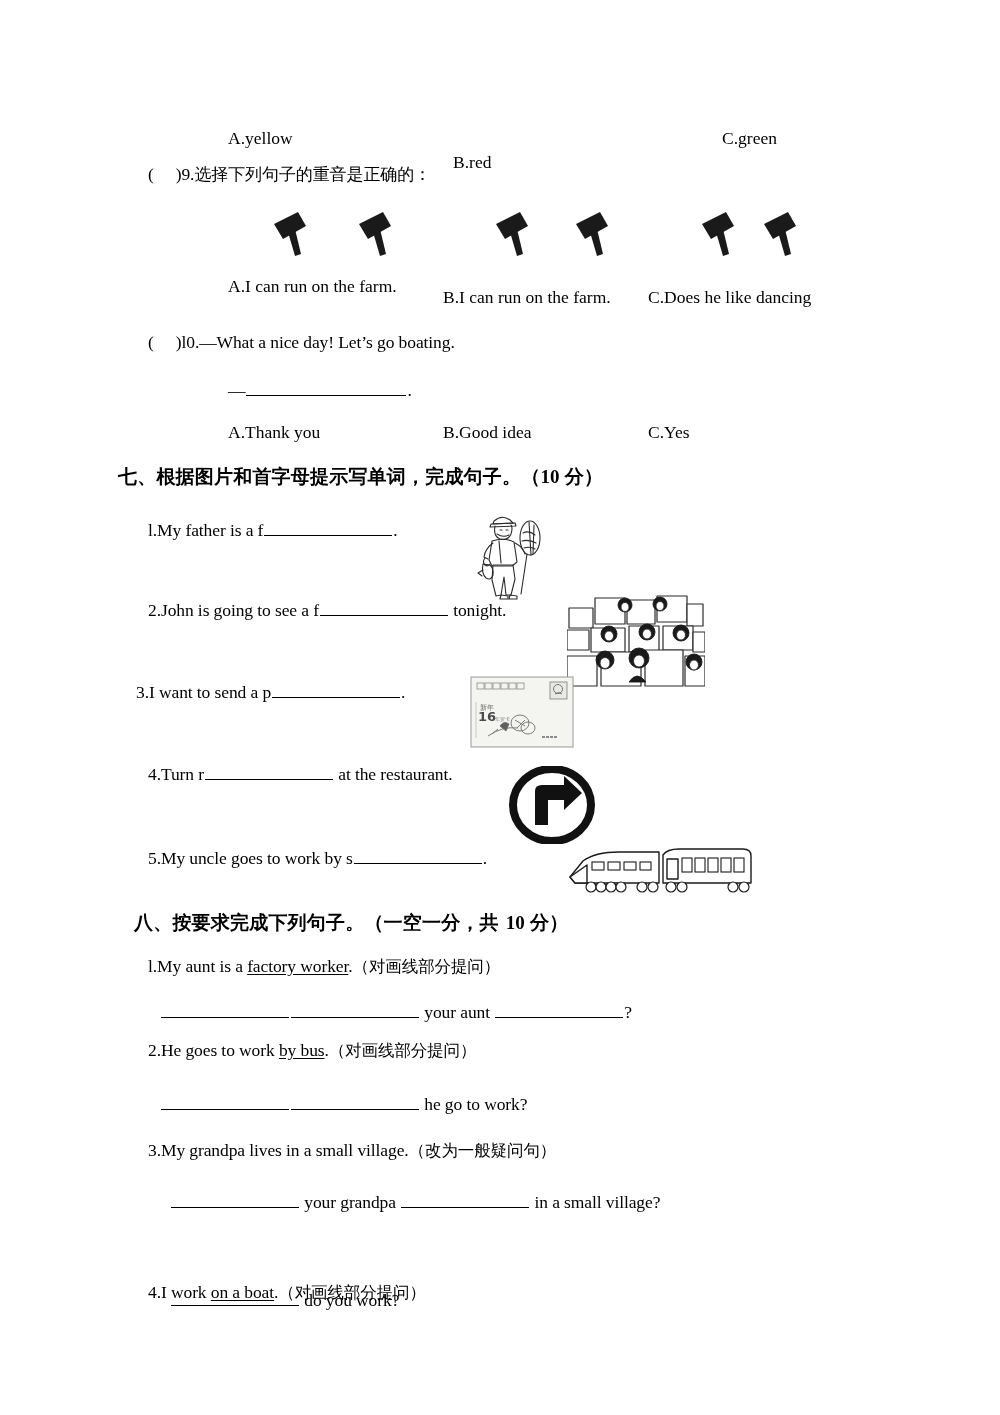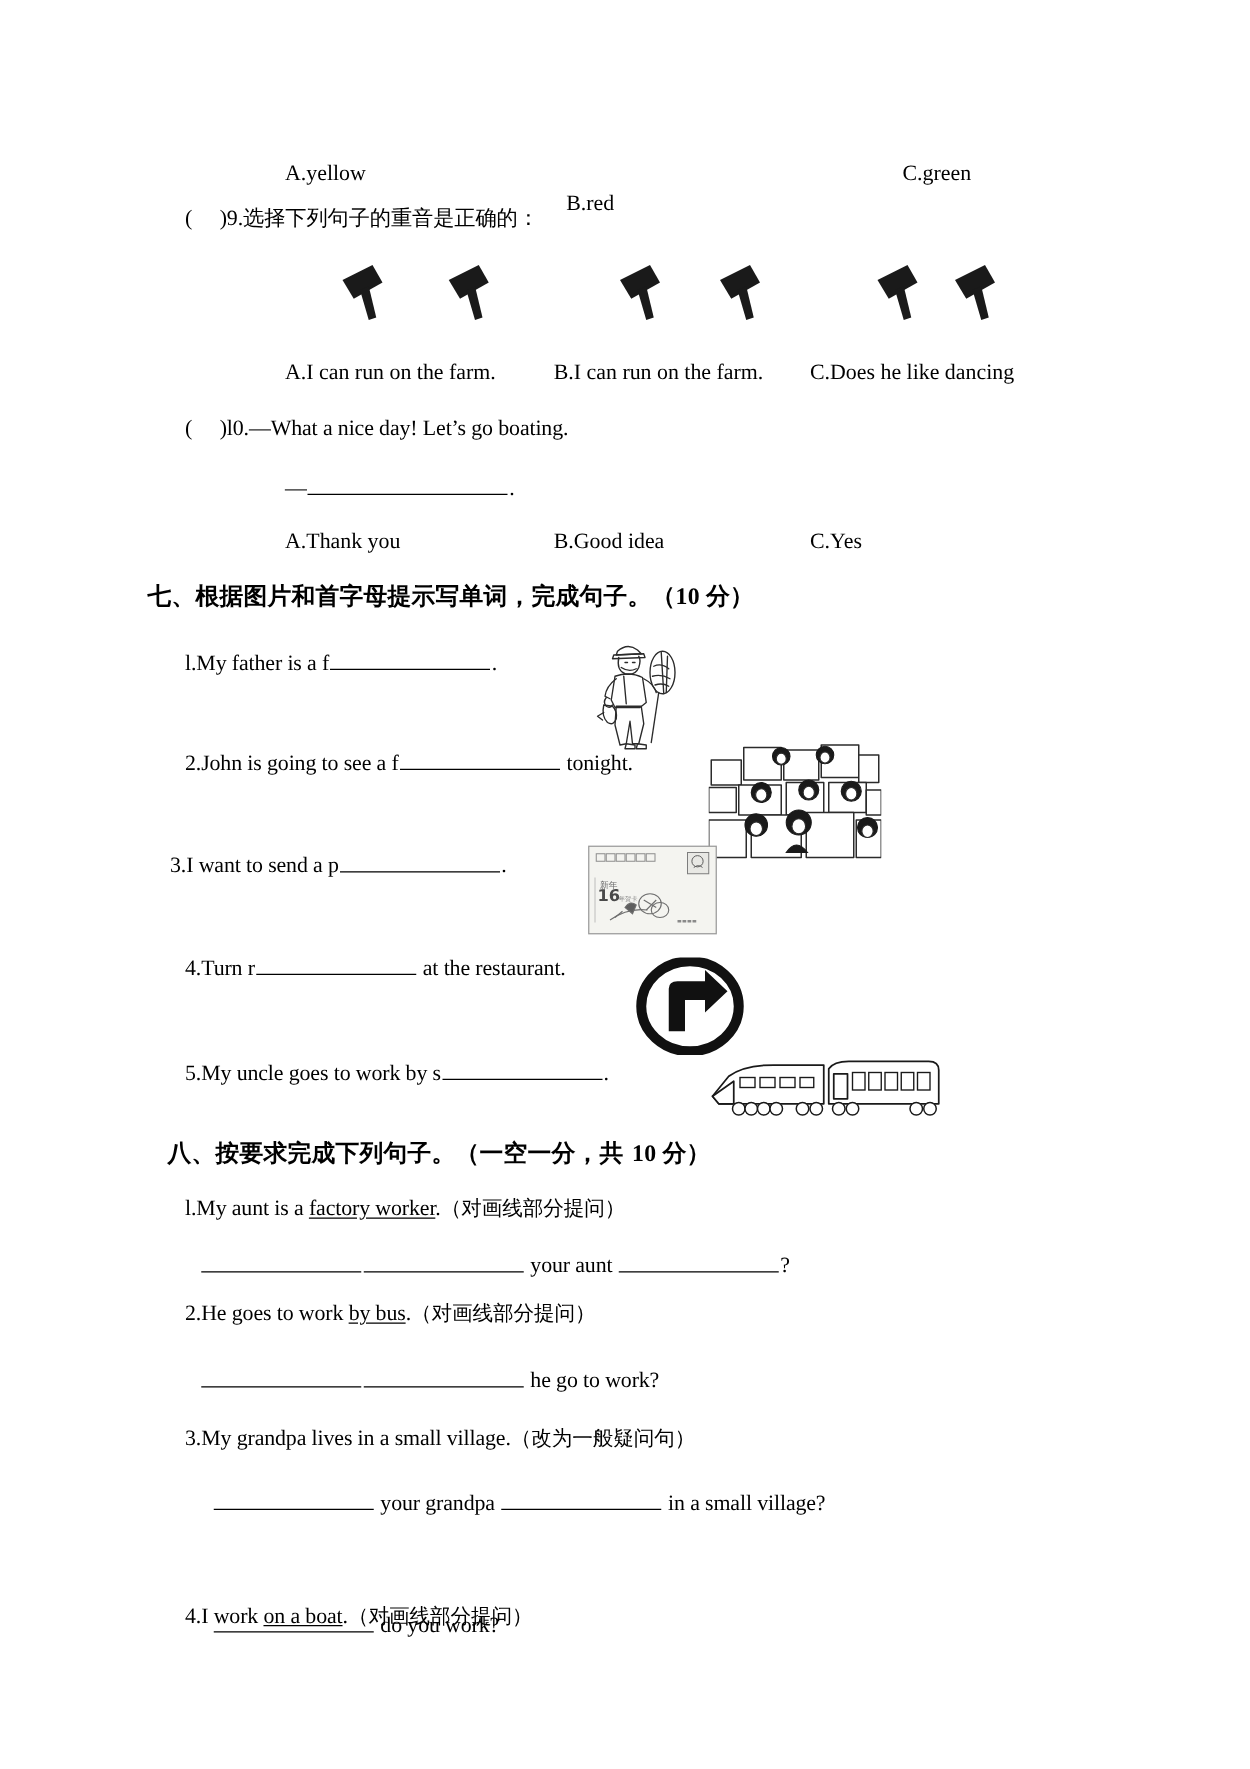--- a/index.html
+++ b/index.html
@@ -107,21 +107,21 @@
       <path d="M16 24 L23 21 L29 46 L23 48 Z"></path>
     </g>
   </svg>
   <svg class="hammer" style="left:762px; top:208px;" width="36" height="50" viewBox="0 0 36 50">
     <g fill="#1a1a1a">
       <path d="M2 16 L26 4 L34 18 L11 31 Z"></path>
       <path d="M16 24 L23 21 L29 46 L23 48 Z"></path>
     </g>
   </svg>
 
-  <div class="abs opt en" style="left:228px; top:287px;">A.I can run on the farm.</div>
+  <div class="abs opt en" style="left:228px; top:276px;">A.I can run on the farm.</div>
   <div class="abs opt en" style="left:443px; top:287px;">B.I can run on the farm.</div>
   <div class="abs opt en" style="left:648px; top:287px;">C.Does he like dancing</div>
 
   <div class="abs qtext" style="left:148px; top:332px;">
     <span class="en">(</span><span style="display:inline-block;width:22px"></span><span class="en">)</span><span class="en">l0.</span><span class="en">—What a nice day! Let’s go boating.</span>
   </div>
 
   <div class="abs qtext" style="left:228px; top:378px;">
     <span class="en">—</span><span class="blank" style="width:160px"></span><span class="en">.</span>
   </div>

